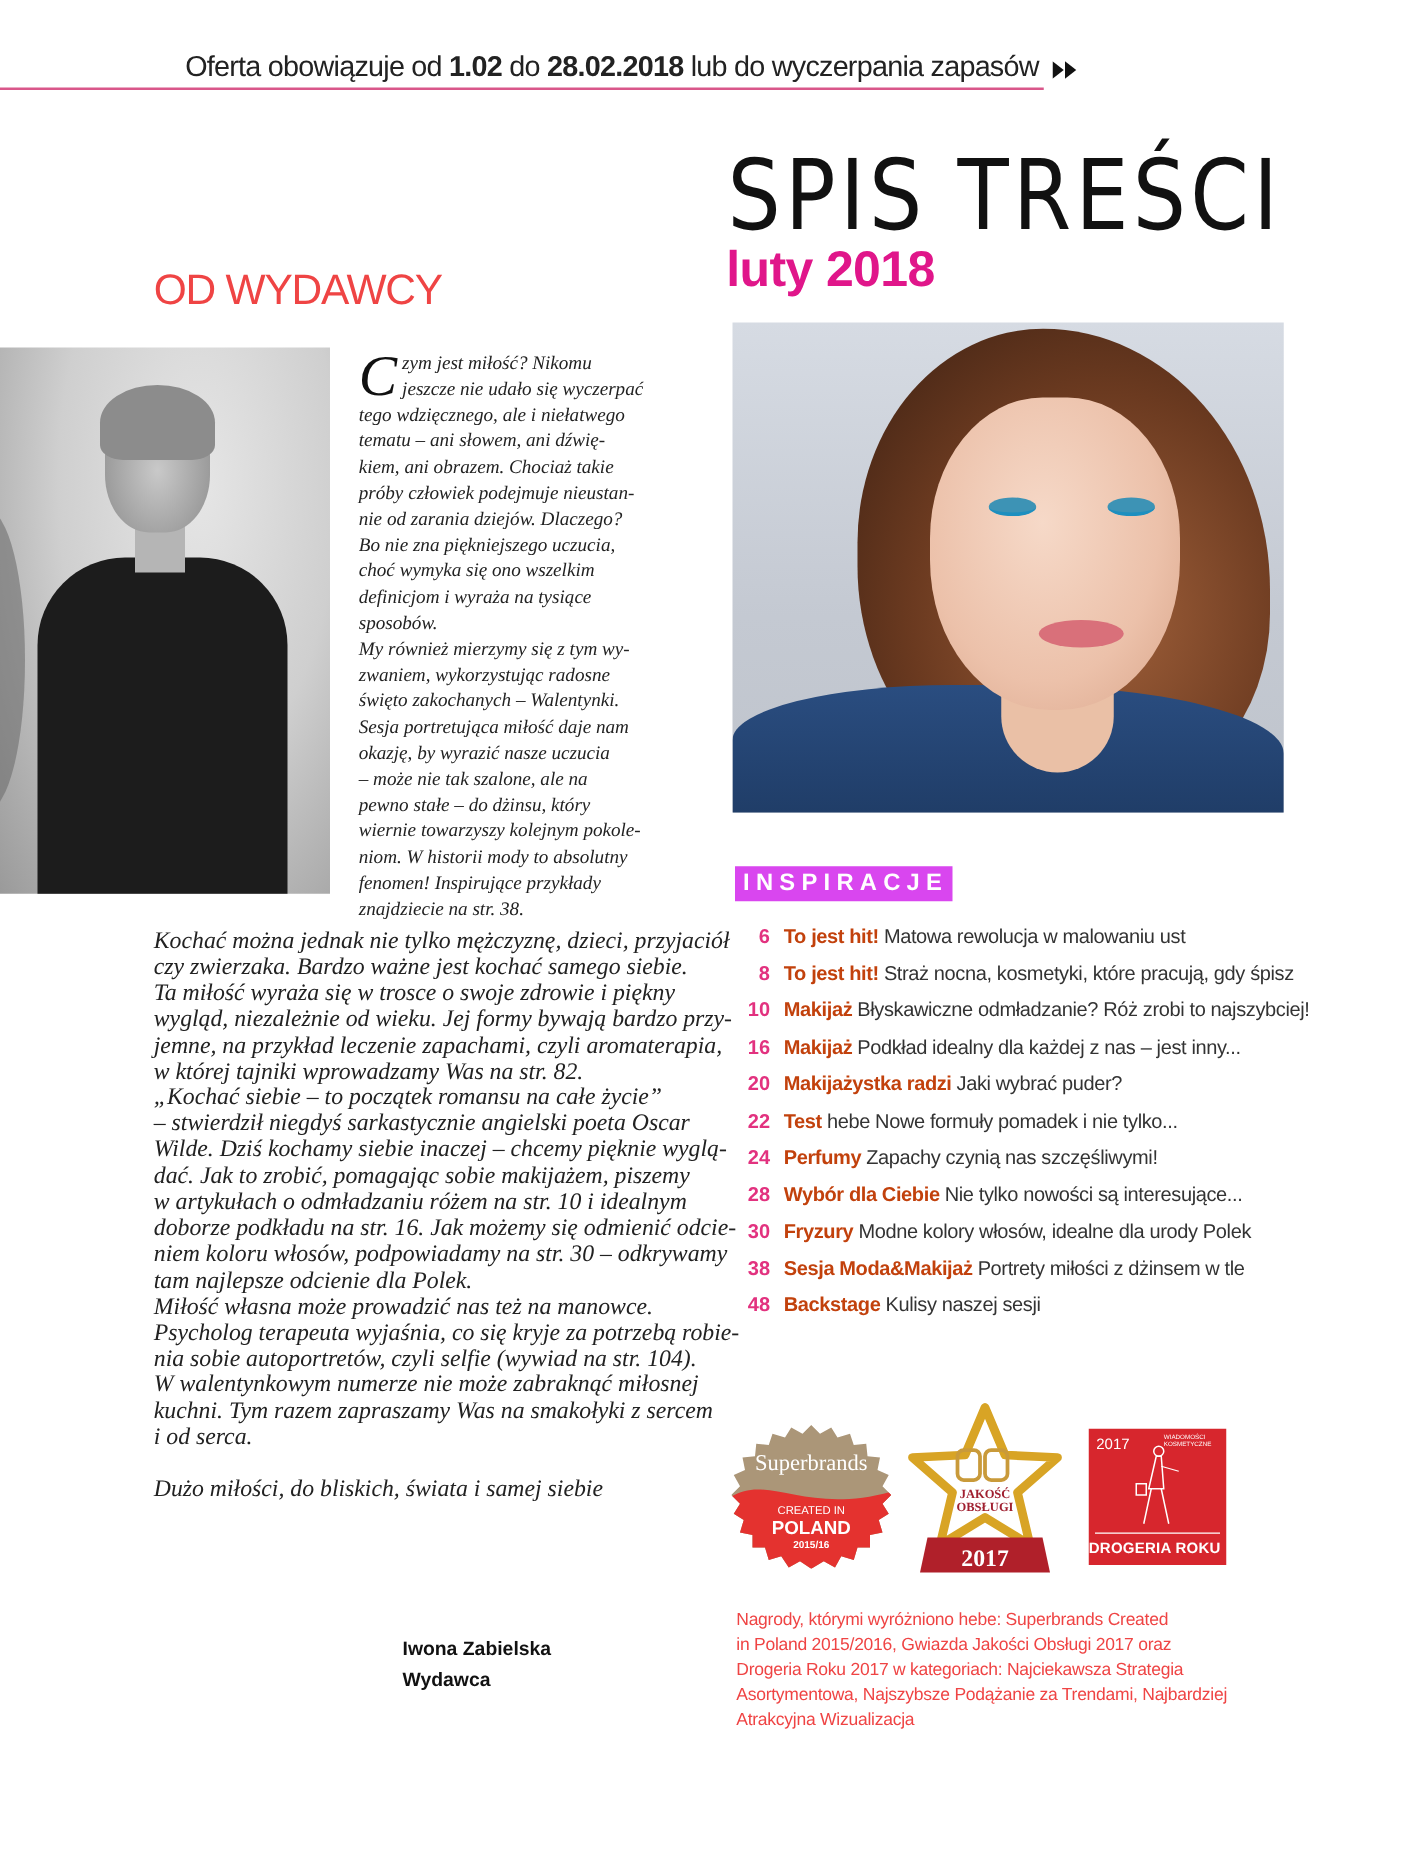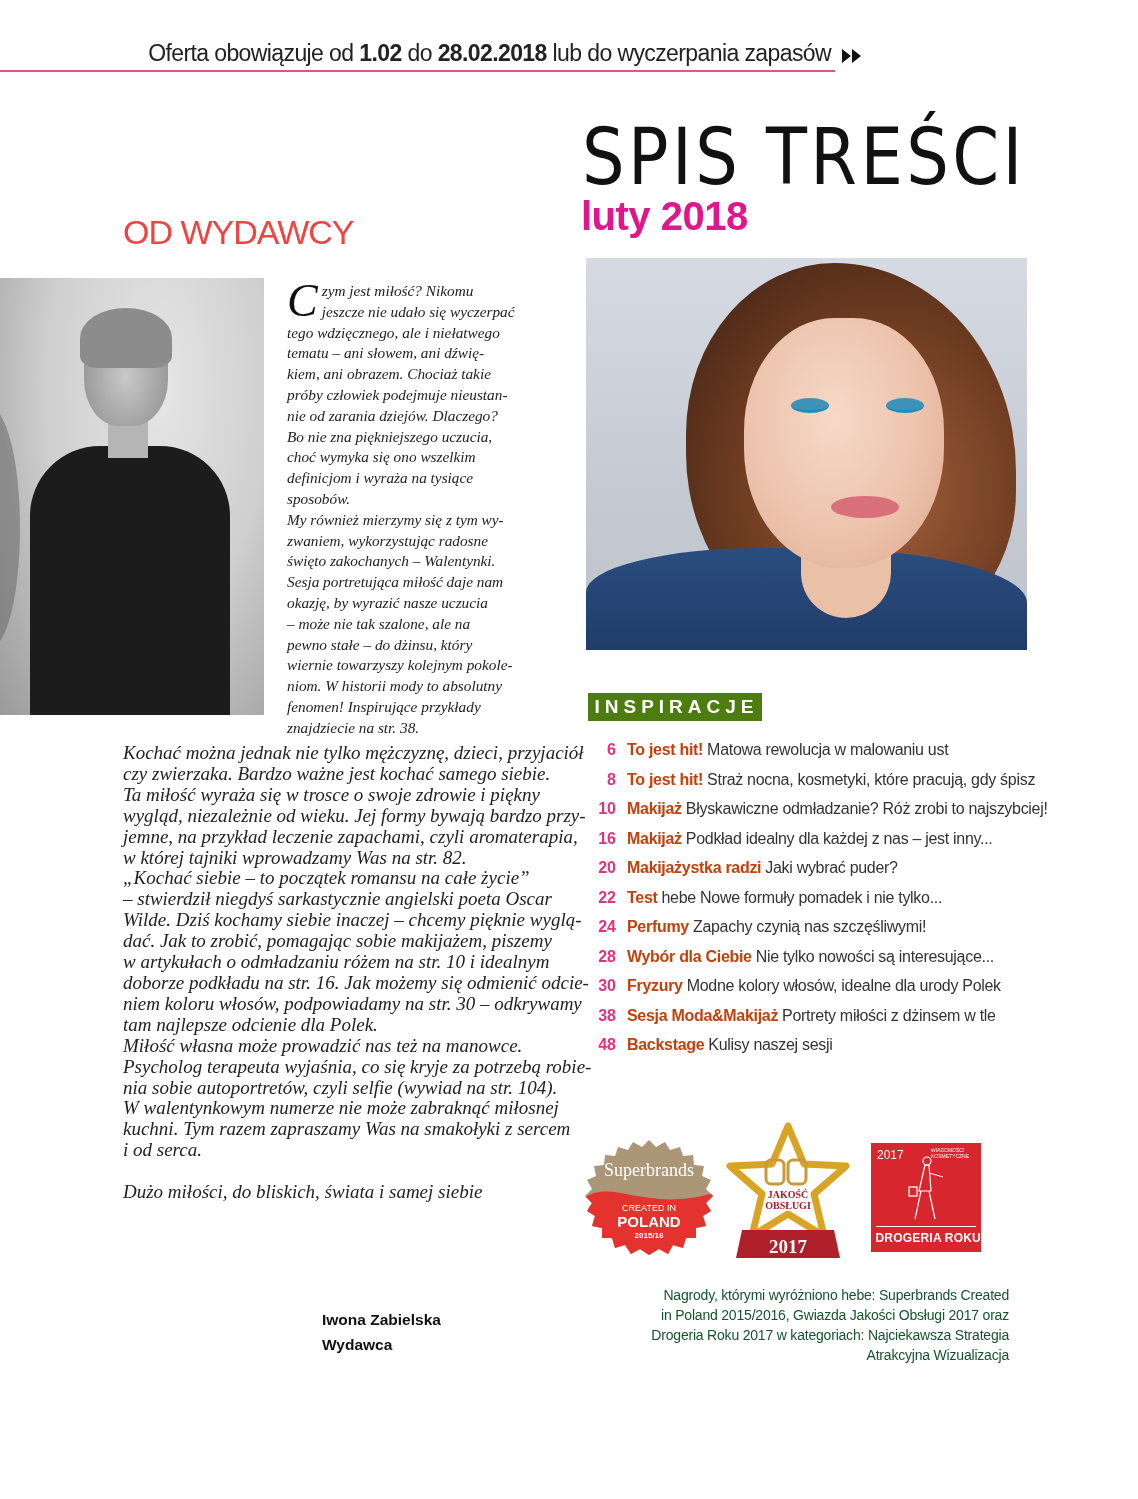--- a/index.html
+++ b/index.html
@@ -101,47 +101,46 @@
   }
   .pr-shirt {
     position: absolute; left: 0; top: 290px; width: 441px; height: 110px;
     background: linear-gradient(180deg, #2a4d80 0%, #1f3c66 100%);
     border-radius: 40% 50% 0 0;
   }
   .pr-neck { position: absolute; left: 215px; top: 270px; width: 90px; height: 90px; border-radius: 0 0 50% 50%; background: #eac0a6; }
 
   
   .section-badge {
-    left: 588px; top: 693px; width: 174px; height: 28px; background: #4d7c0f;
+    left: 588px; top: 693px; width: 174px; height: 28px; background: #d946ef;
     color: #fff; font-weight: 700; font-size: 19px; letter-spacing: 5px;
     display: flex; align-items: center; justify-content: center; padding-left: 3px; box-sizing: border-box;
   }
   .toc { left: 586px; top: 741px; width: 480px; }
   .toc-row { display: flex; align-items: baseline; height: 29.5px; font-size: 16px; white-space: nowrap; }
   .toc-num { width: 30px; text-align: right; color: #e2327f; font-weight: 700; margin-right: 11px; }
   .toc-cat { font-weight: 700; color: #c2410c; margin-right: 4px; letter-spacing: -0.3px; }
   .toc-desc { color: #333; letter-spacing: -0.3px; }
 
   
   .award-sb { left: 584px; top: 1138px; width: 130px; height: 118px; }
   .award-star { left: 724px; top: 1122px; width: 128px; height: 138px; }
   .award-dr {
     left: 871px; top: 1143px; width: 110px; height: 109px; background: #d7262d;
     color: #fff; box-sizing: border-box;
   }
   .dr-year { position: absolute; left: 6px; top: 5px; font-size: 12px; }
   .dr-brand { position: absolute; left: 60px; top: 4px; font-size: 5px; line-height: 6px; width: 48px; }
   .dr-figure { position: absolute; left: 30px; top: 10px; width: 45px; height: 70px; }
   .dr-line { position: absolute; left: 5px; right: 5px; top: 83px; border-top: 1px solid #fff; }
-  .dr-label { position: absolute; left: 0; right: 0; top: 88px; text-align: right; font-size: 12px; font-weight: 700; letter-spacing: 0.2px; }
+  .dr-label { position: absolute; left: 0; right: 0; top: 88px; text-align: left; font-size: 12px; font-weight: 700; letter-spacing: 0.2px; }
 
   .awards-caption {
-    left: 589px; top: 1285px; width: 420px; font-size: 14px; line-height: 20px; color: #14532d;
+    left: 589px; top: 1285px; width: 420px; font-size: 14px; line-height: 20px; color: #ef4444;
     letter-spacing: -0.2px;
-    text-align: right;
   }
 </style>
 </head>
 <body>
 
 <div class="abs offer">
   <div class="offer-text"><span>Oferta obowiązuje od </span><b>1.02</b><span> do </span><b>28.02.2018</b><span> lub do wyczerpania zapasów</span></div>
 </div>
 <svg class="abs offer-arrows" viewBox="0 0 22 18">
   <polygon points="0,2 9,9 0,16" fill="#111"></polygon>
@@ -324,14 +323,15 @@
     <path d="M28,20 L42,24" stroke="#fff" stroke-width="1"></path>
   </svg>
   <div class="dr-line"></div>
   <div class="dr-label">DROGERIA ROKU</div>
 </div>
 
 <div class="abs awards-caption">
   <span class="line">Nagrody, którymi wyróżniono hebe: Superbrands Created</span>
   <span class="line">in Poland 2015/2016, Gwiazda Jakości Obsługi 2017 oraz</span>
   <span class="line">Drogeria Roku 2017 w kategoriach: Najciekawsza Strategia</span>
+  <span class="line">Asortymentowa, Najszybsze Podążanie za Trendami, Najbardziej</span>
   <span class="line">Atrakcyjna Wizualizacja</span>
 </div>
 
 </body></html>

